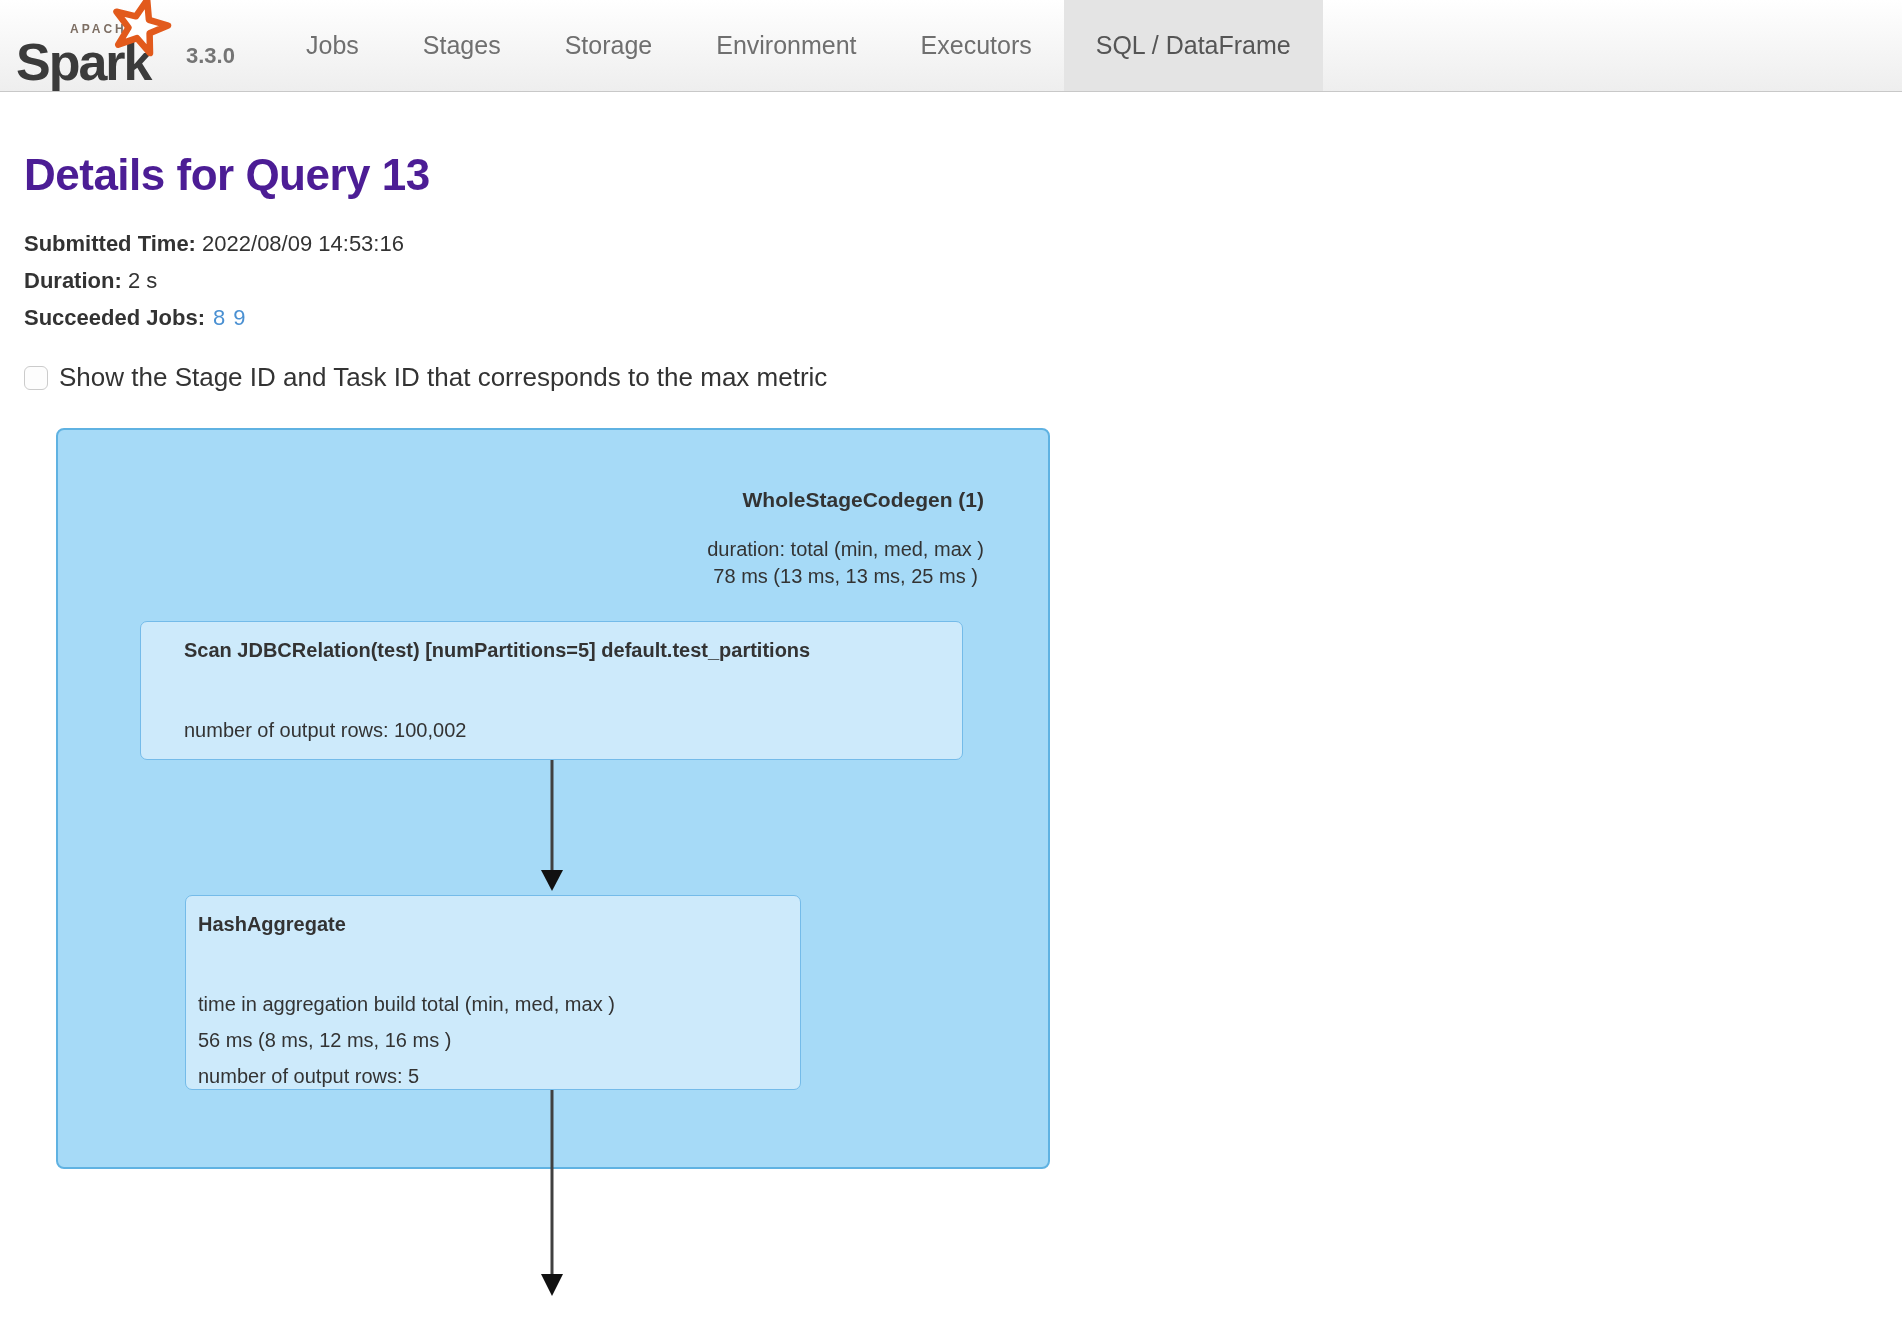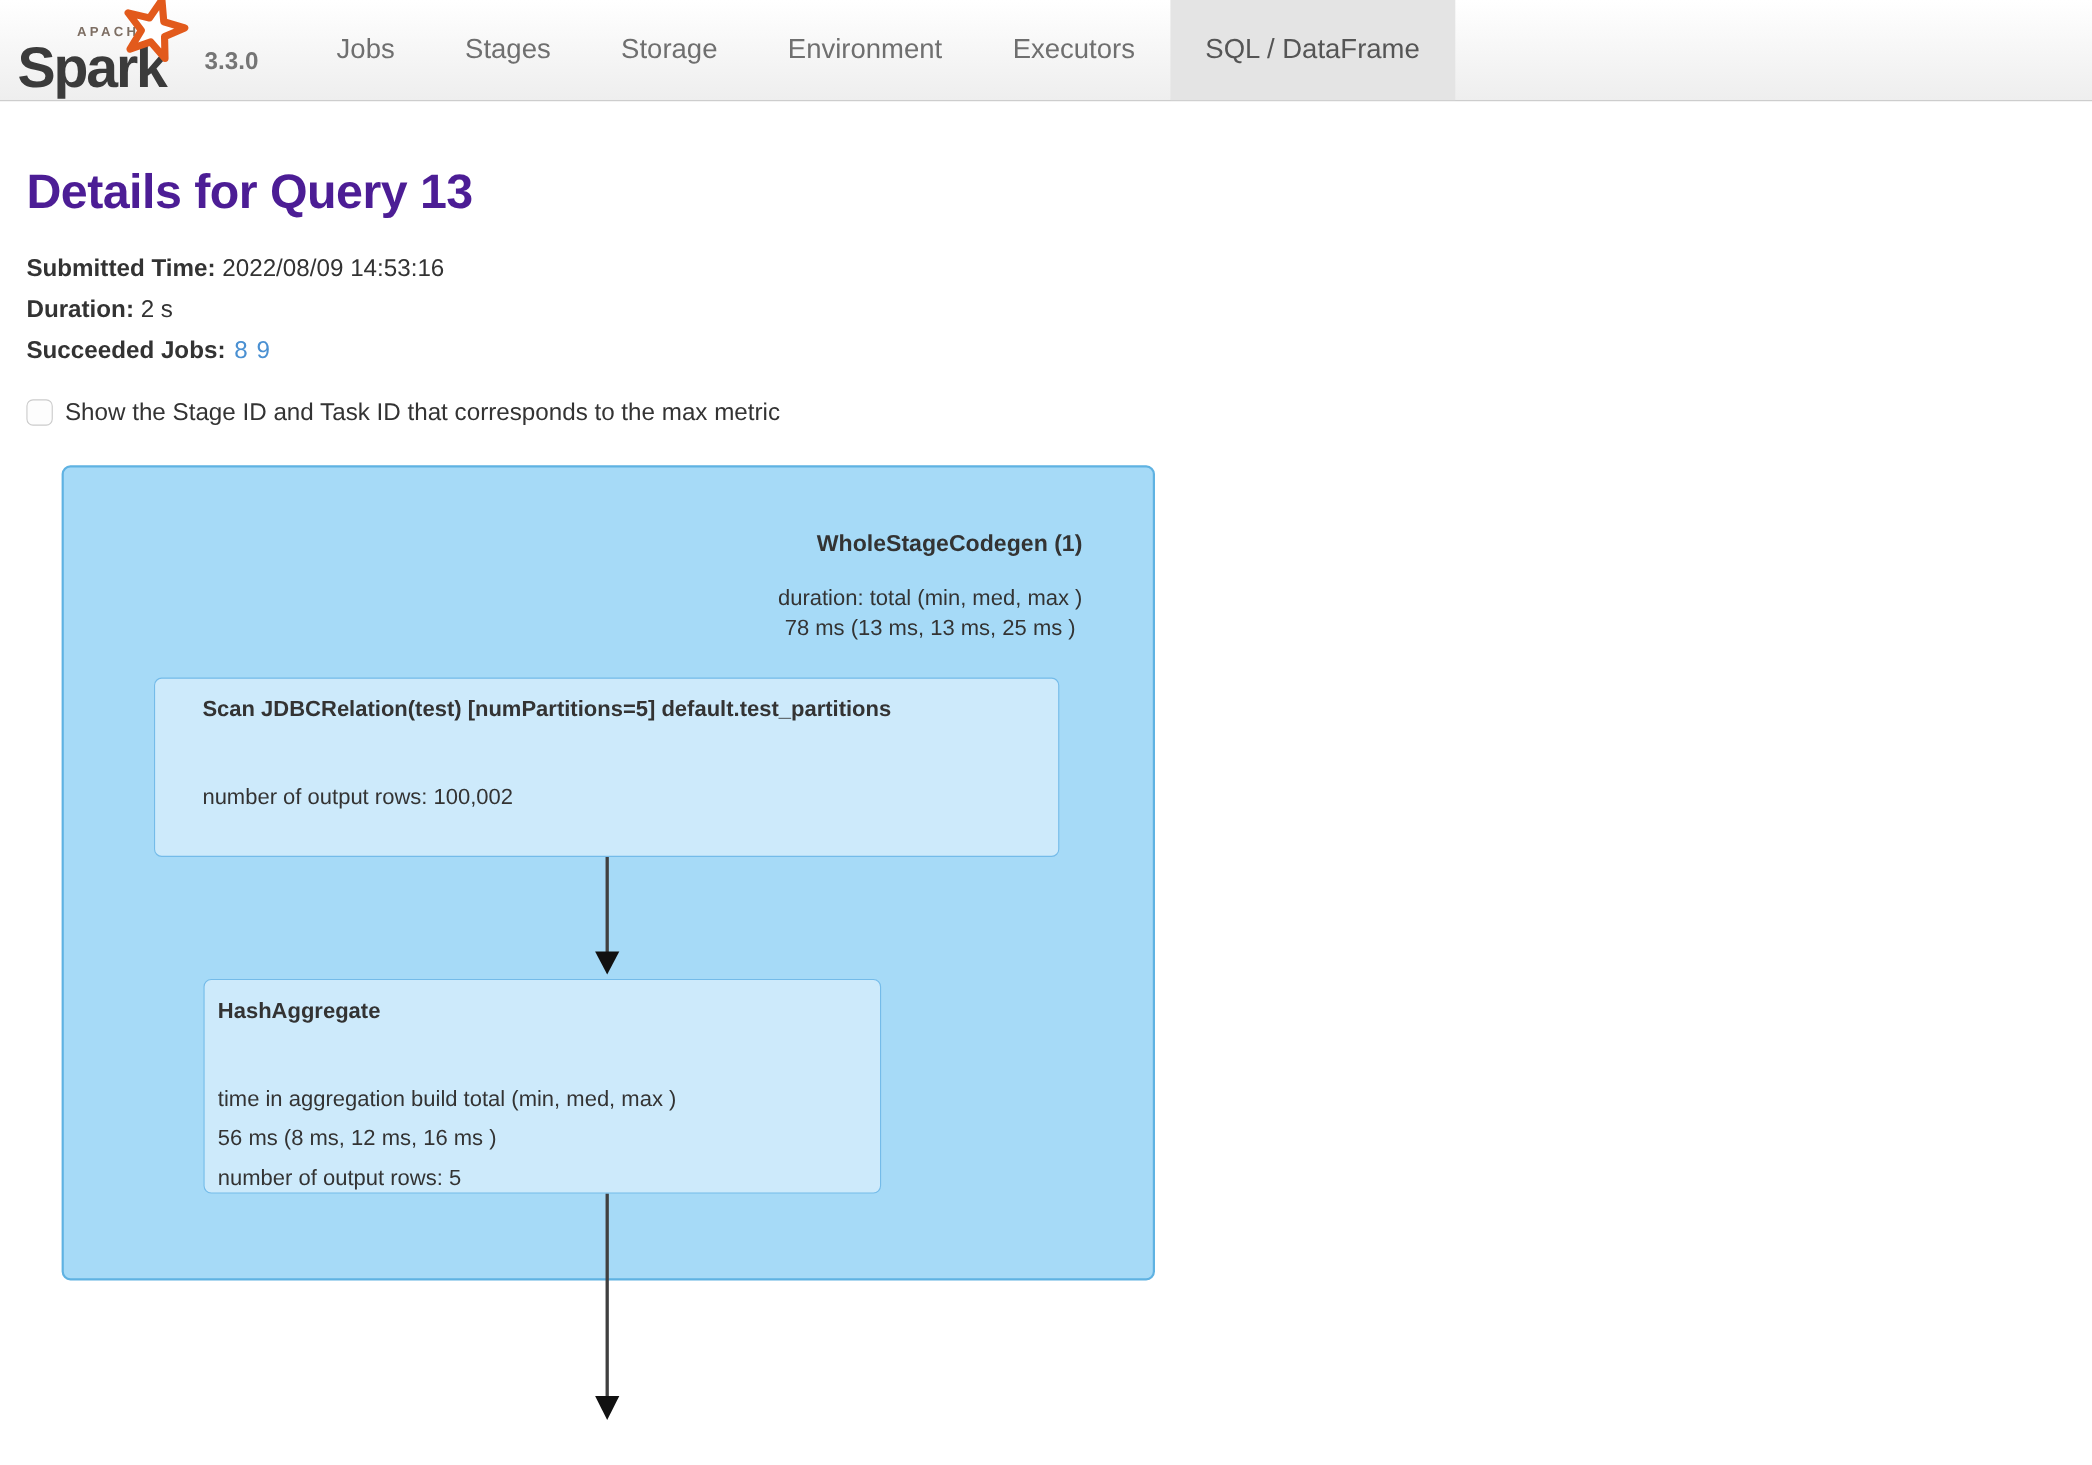--- a/index.html
+++ b/index.html
@@ -95,21 +95,21 @@
     color: var(--link-color, #4a90d2);
     text-decoration: none;
     margin-left: 8px;
     cursor: pointer;
   }
 
   .checkbox-row {
     margin-top: 30px;
     display: flex;
     align-items: center;
-    font-size: 22px;
+    font-size: 26px;
     color: #333;
   }
   .checkbox {
     width: 24px; height: 24px;
     border: 1.5px solid #cbcbcb;
     border-radius: 6px;
     background: #fdfdfd;
     margin-right: 11px;
     flex-shrink: 0;
     cursor: pointer;
@@ -154,21 +154,21 @@
     font-size: 20px;
     color: #333;
   }
   .plan-node .node-title {
     font-weight: bold;
     line-height: 28px;
     margin-bottom: 48px;
     white-space: nowrap;
   }
   .plan-node .node-metric { line-height: 36px; }
-  .node-scan  { left: 84px;  top: 193px; width: 823px; height: 163px; padding-left: 43px; }
+  .node-scan  { left: 84px;  top: 193px; width: 823px; height: 139px; padding-left: 43px; }
   .node-hash  { left: 129px; top: 467px; width: 616px; height: 195px; }
 
   .edges {
     position: absolute;
     left: 0; top: 0;
     width: 994px; height: 869px;
     pointer-events: none;
   }
 </style>
 </head>

